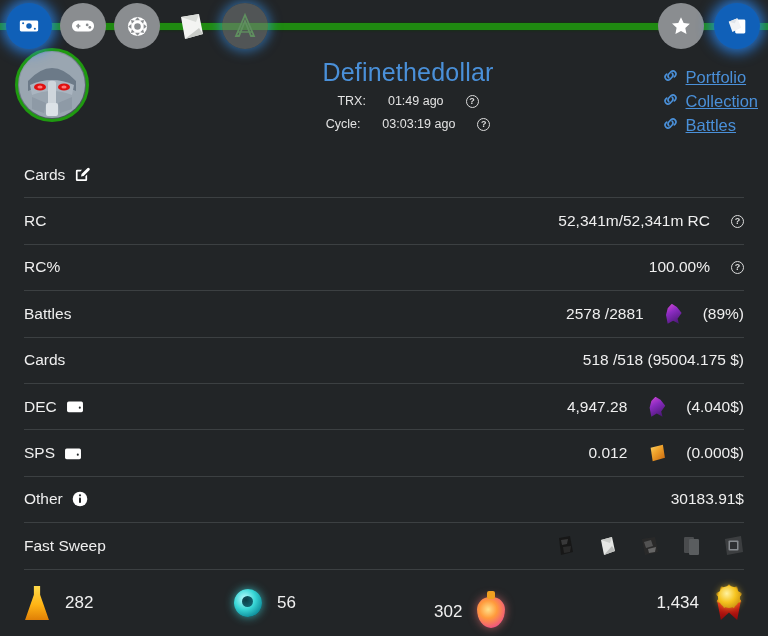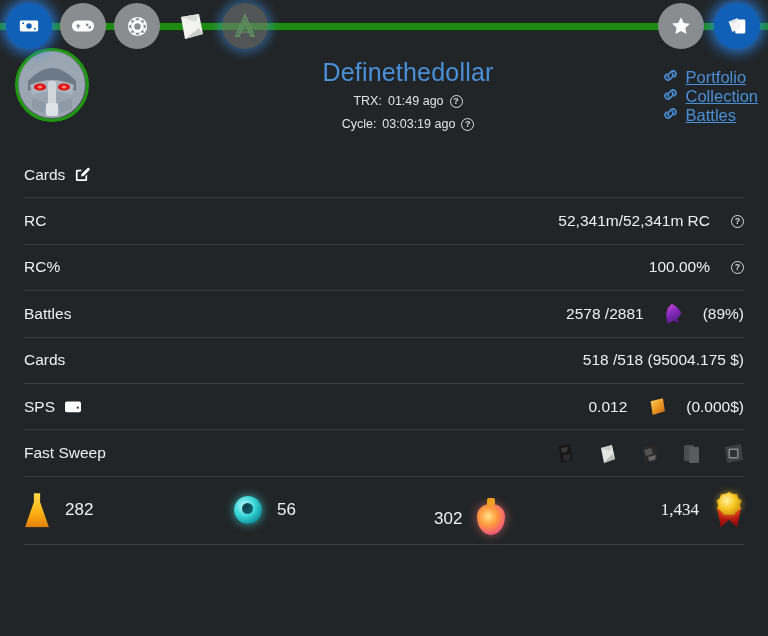--- a/index.html
+++ b/index.html
@@ -41,30 +41,30 @@
     border: 3px solid #1f9a10;
     background: radial-gradient(circle at 40% 32%, #b9c3cc 0%, #8b97a4 38%, #4f5a66 72%, #2e363d 100%);
     overflow: hidden;
   }
   .title-wrap { text-align: center; padding-top: 6px; padding-left: 48px; }
   .username {
     font-size: 25px; color: #4a90d9; font-weight: 400; letter-spacing: .2px;
   }
   .timerow {
     font-size: 12.5px; color: #e3e3e3; margin-top: 5px;
-    display: flex; align-items: center; justify-content: center; gap: 6px; line-height: 1.45;
+    display: flex; align-items: center; justify-content: center; gap: 22px; line-height: 1.45;
   }
   .qm {
     display: inline-block; width: 13px; height: 13px; border-radius: 50%;
     border: 1.3px solid #dcdcdc; font-size: 9px; line-height: 11px; text-align: center;
     color: #dcdcdc; font-weight: bold;
   }
   .links {
     position: absolute; right: 10px; top: 16px;
-    display: flex; flex-direction: column; align-items: flex-start;
+    display: flex; flex-direction: column; gap: 5px; align-items: flex-start;
   }
   .linkrow {
     display: flex; align-items: center; gap: 7px;
     color: #4a90d9; font-size: 16.5px;
   }
   .linkrow svg { flex: none; }
 
   
   .rows { padding: 0 24px; }
   .row {
@@ -96,21 +96,21 @@
   
   .bottom {
     display: flex; align-items: center;
     height: 68px; margin: 0 24px;
     border-bottom: 1px solid #3c4042;
   }
   .bstat { display: flex; align-items: center; gap: 15px; font-size: 17px; color: #f0f0f0; }
   .bstat.s1 { width: 210px; }
   .bstat.s2 { width: 200px; }
   .bstat.s3 { width: 180px; justify-content: flex-start; margin-top: 18px; }
-  .bstat.s4 { flex: 1; justify-content: flex-end; font-family: Liberation Serif, serif; }
+  .bstat.s4 { flex: 1; justify-content: flex-end; }
 
   .potion-gold {
     width: 26px; height: 34px;
     background: linear-gradient(180deg,#ffda4a 0%, #ffb415 55%, #e07f06 100%);
     clip-path: polygon(38% 0%, 62% 0%, 62% 26%, 96% 100%, 4% 100%, 38% 26%);
     box-shadow: 0 0 9px rgba(255,190,40,.75);
   }
   .orb-teal {
     width: 28px; height: 28px; border-radius: 50%;
     background: radial-gradient(circle at 38% 35%, #bffbff 0%, #38d6d6 42%, #0f8f9c 75%, #063b45 100%);
@@ -349,39 +349,71 @@
 
     <div class="row">
       <div class="lbl">
         <span>Cards</span>
       </div>
       <div class="val">
         <span>518 /518 (95004.175 $)</span>
       </div>
     </div>
 
+    <div class="row">
+      <div class="lbl">
+        <span>DEC</span>
+        <span class="icon-inline">
+          <svg width="18" height="15" viewBox="0 0 19 16">
+            <rect x="1" y="2.6" width="17" height="11.5" rx="1.8" fill="#fff"></rect>
+            <rect x="11.5" y="7" width="6.5" height="4.3" rx="1.2" fill="#fff"></rect>
+            <circle cx="14.6" cy="9.2" r="1.1" fill="#222527"></circle>
+          </svg>
+        </span>
+      </div>
+      <div class="val">
+        <span>4,947.28</span>
+        <span class="dec-tok"></span>
+        <span>(4.040$)</span>
+      </div>
+    </div>
 
     <div class="row">
       <div class="lbl">
         <span>SPS</span>
         <span class="icon-inline">
           <svg width="18" height="15" viewBox="0 0 19 16">
             <rect x="1" y="2.6" width="17" height="11.5" rx="1.8" fill="#fff"></rect>
             <rect x="11.5" y="7" width="6.5" height="4.3" rx="1.2" fill="#fff"></rect>
             <circle cx="14.6" cy="9.2" r="1.1" fill="#222527"></circle>
           </svg>
         </span>
       </div>
       <div class="val">
         <span>0.012</span>
         <span class="sps-tok"></span>
         <span>(0.000$)</span>
       </div>
     </div>
 
+    <div class="row">
+      <div class="lbl">
+        <span>Other</span>
+        <span class="icon-inline">
+          <svg width="16" height="16" viewBox="0 0 16 16">
+            <circle cx="8" cy="8" r="7.3" fill="#fff"></circle>
+            <circle cx="8" cy="4.3" r="1.1" fill="#222527"></circle>
+            <rect x="7" y="6.4" width="2" height="5.6" rx=".9" fill="#222527"></rect>
+          </svg>
+        </span>
+      </div>
+      <div class="val">
+        <span>30183.91$</span>
+      </div>
+    </div>
 
     <div class="row">
       <div class="lbl">
         <span>Fast Sweep</span>
       </div>
       <div class="val packs">
         <span class="pack">
           <svg width="21" height="23" viewBox="0 0 21 23">
             <path d="M4 4 L15 2 L18 18 L6 21 Z" fill="#171717"></path>
             <path d="M6 6 L13 5 L12 10 L7 11 Z" fill="#3a3a3a"></path>

